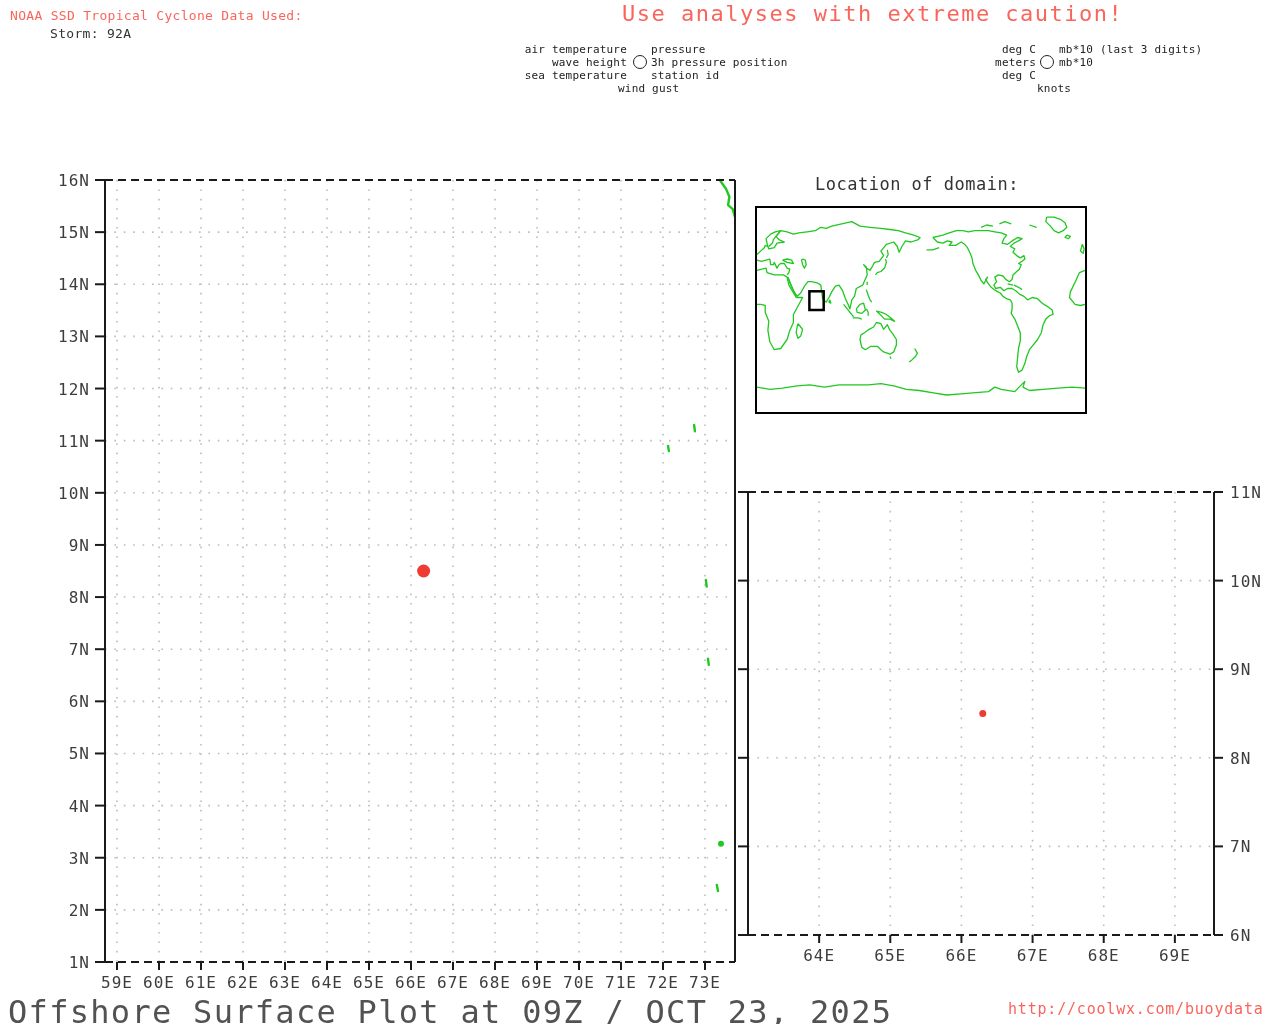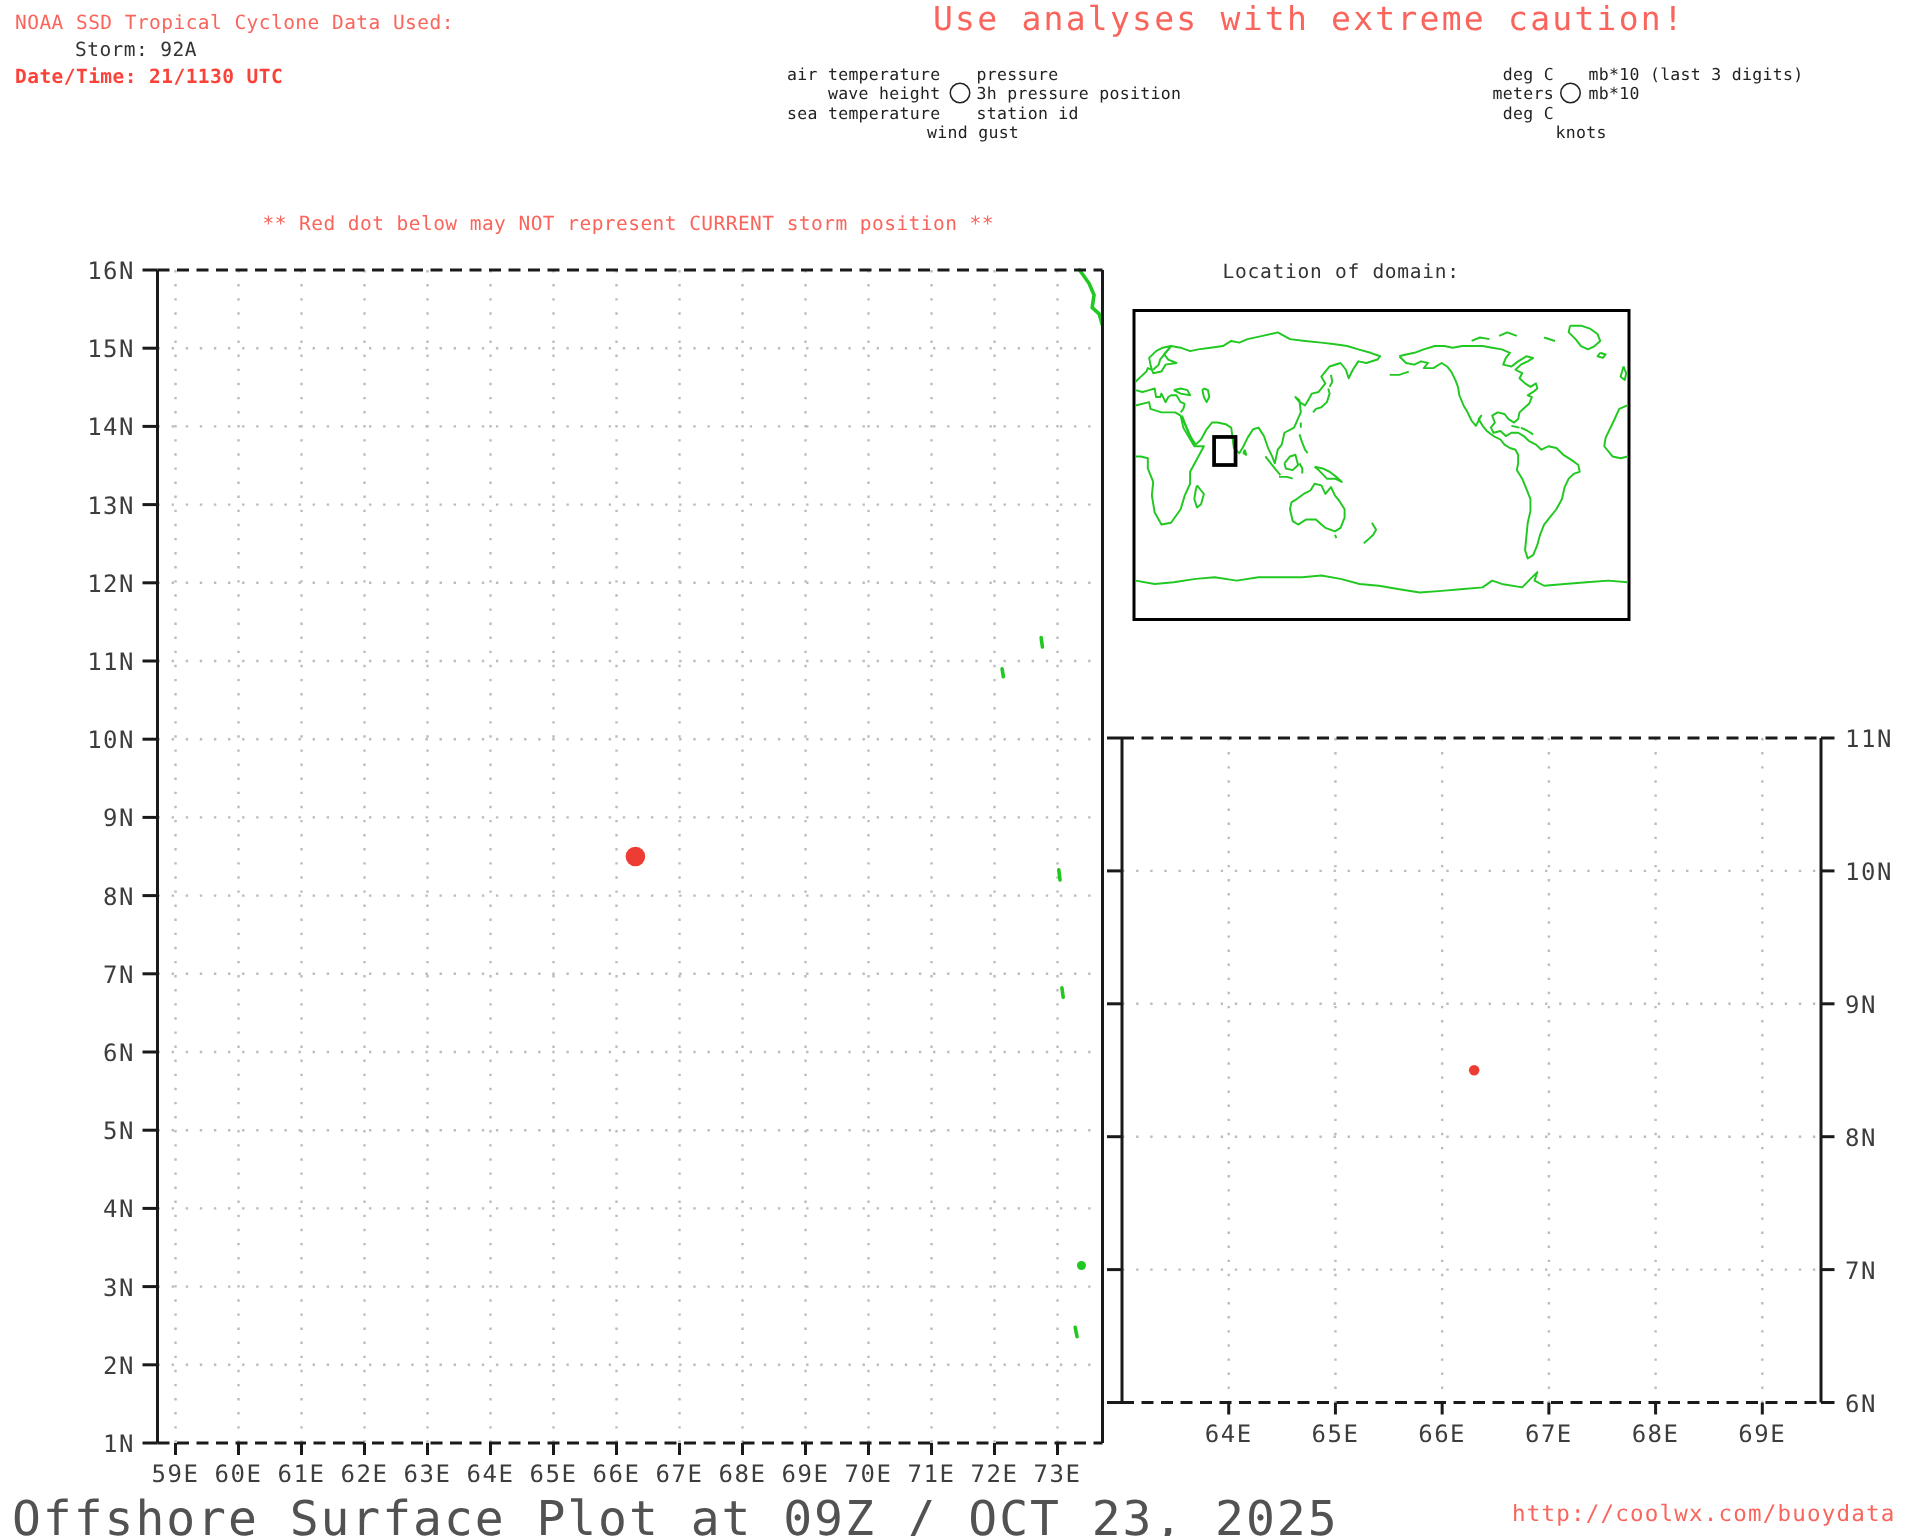--- a/index.html
+++ b/index.html
@@ -9,36 +9,35 @@
   }
   .abs{position:absolute;}
   .red{color:#f9655c;}
   .ink{color:#333333;margin-left:40px;}
   .hdr-line{font-size:13px;letter-spacing:0.3px;line-height:18px;white-space:pre;}
   .hdr-bold{font-weight:bold;color:#fb4238;}
   #top-warning{left:622px;top:1px;font-size:22px;letter-spacing:1.5px;color:#f9655c;white-space:pre;}
   .leg{font-size:11px;letter-spacing:0.2px;color:#222;white-space:pre;line-height:13px;}
   .leg-circle{position:absolute;width:12px;height:12px;border:1.5px solid #222;border-radius:50%;background:#fff;}
   #storm-note{left:175px;top:142px;font-size:13px;letter-spacing:0.3px;color:#f9655c;white-space:pre;}
-  #inset-title{left:815px;top:174px;font-size:13px;letter-spacing:0.5px;color:#333;white-space:pre;}
+  #inset-title{left:815px;top:174px;font-size:17px;letter-spacing:0.5px;color:#333;white-space:pre;}
   #world-map-svg{left:755px;top:206px;border:2px solid #000;background:#fff;}
   svg{overflow:visible;display:block;}
   .tick-label{font-family:"DejaVu Sans Mono",monospace;font-size:16px;fill:#3d3d3d;letter-spacing:1px;}
   #footer-title{left:8px;top:993px;font-size:32px;letter-spacing:1.3px;color:#525252;white-space:pre;}
   #footer-url{left:1008px;top:1000px;font-size:15px;letter-spacing:0.8px;color:#f9655c;white-space:pre;}
 </style>
 </head>
 <body>
 
 <div id="root">
 
   <div class="abs" style="left:10px;top:7px;">
     <div class="hdr-line red">NOAA SSD Tropical Cyclone Data Used:</div>
     <div class="hdr-line ink">Storm: 92A</div>
-    <div class="hdr-line hdr-bold">Date/Time: 21/1130 UTC</div>
   </div>
 
   <div class="abs" id="top-warning">Use analyses with extreme caution!</div>
 
   <div>
     <div class="abs leg" style="right:653px;top:43px;">air temperature</div>
     <div class="abs leg" style="left:651px;top:43px;">pressure</div>
     <div class="abs leg" style="right:653px;top:56px;">wave height</div>
     <div class="abs leg" style="left:651px;top:56px;">3h pressure position</div>
     <div class="abs leg" style="right:653px;top:69px;">sea temperature</div>
@@ -50,21 +49,20 @@
   <div>
     <div class="abs leg" style="right:244px;top:43px;">deg C</div>
     <div class="abs leg" style="left:1059px;top:43px;">mb*10 (last 3 digits)</div>
     <div class="abs leg" style="right:244px;top:56px;">meters</div>
     <div class="abs leg" style="left:1059px;top:56px;">mb*10</div>
     <div class="abs leg" style="right:244px;top:69px;">deg C</div>
     <div class="abs leg" style="left:1037px;top:82px;">knots</div>
     <div class="leg-circle" style="left:1040px;top:55px;"></div>
   </div>
 
-  <div class="abs" id="storm-note">** Red dot below may NOT represent CURRENT storm position **</div>
 
   <svg class="abs" id="main-plot-svg" style="left:105px;top:180px;" width="630" height="782">
       <line x1="12.012000000000056" y1="0" x2="12.012000000000056" y2="782" stroke="#bcbcbc" stroke-width="1.6" stroke-dasharray="1.6 7.8"></line>
       <line x1="54.01200000000006" y1="0" x2="54.01200000000006" y2="782" stroke="#bcbcbc" stroke-width="1.6" stroke-dasharray="1.6 7.8"></line>
       <line x1="96.01200000000006" y1="0" x2="96.01200000000006" y2="782" stroke="#bcbcbc" stroke-width="1.6" stroke-dasharray="1.6 7.8"></line>
       <line x1="138.01200000000006" y1="0" x2="138.01200000000006" y2="782" stroke="#bcbcbc" stroke-width="1.6" stroke-dasharray="1.6 7.8"></line>
       <line x1="180.01200000000009" y1="0" x2="180.01200000000009" y2="782" stroke="#bcbcbc" stroke-width="1.6" stroke-dasharray="1.6 7.8"></line>
       <line x1="222.01200000000006" y1="0" x2="222.01200000000006" y2="782" stroke="#bcbcbc" stroke-width="1.6" stroke-dasharray="1.6 7.8"></line>
       <line x1="264.01200000000006" y1="0" x2="264.01200000000006" y2="782" stroke="#bcbcbc" stroke-width="1.6" stroke-dasharray="1.6 7.8"></line>
       <line x1="306.01200000000006" y1="0" x2="306.01200000000006" y2="782" stroke="#bcbcbc" stroke-width="1.6" stroke-dasharray="1.6 7.8"></line>

